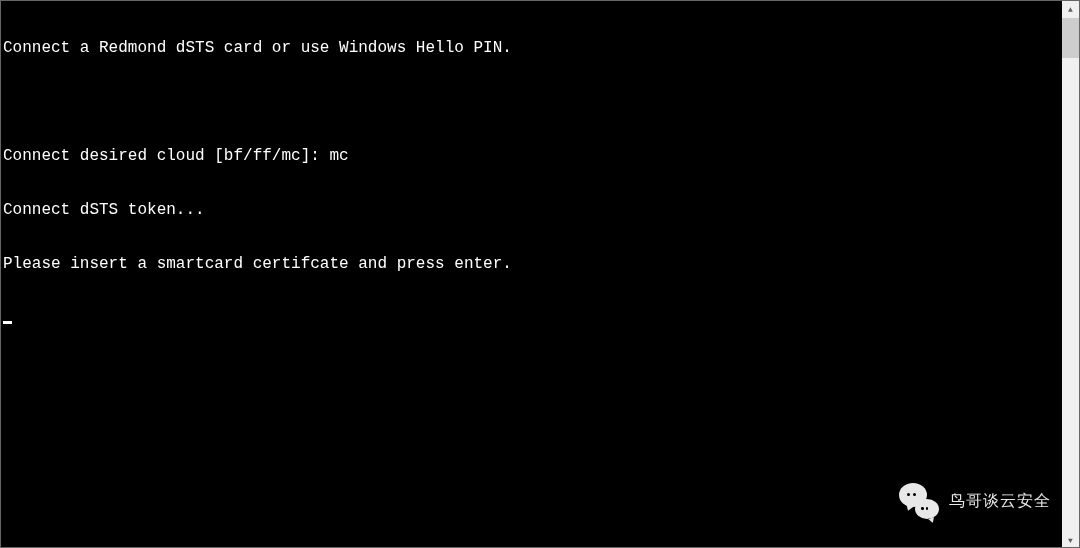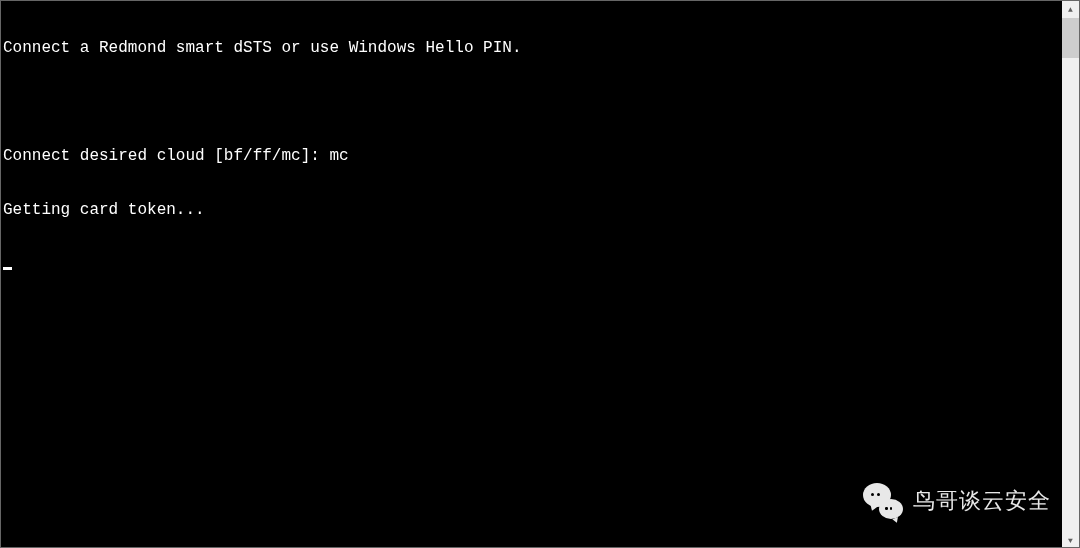--- a/index.html
+++ b/index.html
@@ -145,33 +145,34 @@
       border-radius: 50%;
     }
     .dot-sm {
       width: 2.5px;
       height: 2.5px;
       background: #000;
       border-radius: 50%;
     }
     .watermark-text {
       font-family: "Microsoft YaHei", "PingFang SC", sans-serif;
-      font-size: 22px;
+      font-size: 16px;
       font-weight: 500;
       letter-spacing: 1px;
     }
   </style>
 </head>
 <body>
 
 <div class="terminal-area">
-  <span class="terminal-line">Connect a Redmond smart dSTS or use Windows Hello PIN.</span>
+  <span class="terminal-line">Connect a Redmond dSTS card or use Windows Hello PIN.</span>
   <span class="terminal-line"></span>
   <span class="terminal-line">Connect desired cloud [bf/ff/mc]: mc</span>
-  <span class="terminal-line">Getting card token...</span>
+  <span class="terminal-line">Connect dSTS token...</span>
+  <span class="terminal-line">Please insert a smartcard certifcate and press enter.</span>
   <span class="terminal-line"><span class="cursor"></span></span>
 </div>
 
 <div class="scrollbar">
   <div class="scroll-btn">
     <span>▲</span>
   </div>
   <div class="scroll-track">
     <div class="scroll-thumb"></div>
   </div>

